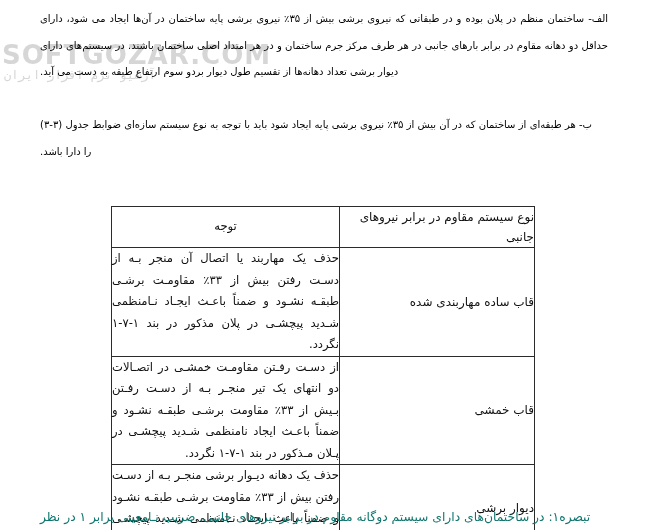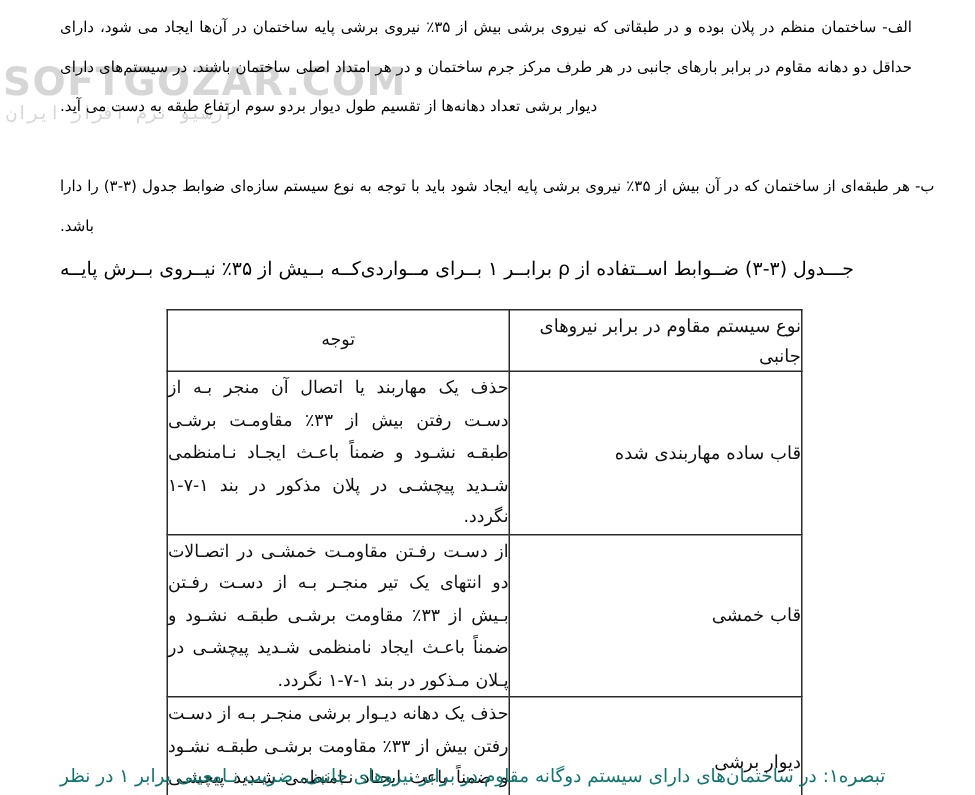--- a/index.html
+++ b/index.html
@@ -79,21 +79,21 @@
     direction: rtl;
     unicode-bidi: isolate;
   }
 
   #para-alef {
     right: 42px;
     left: 40px;
     top: 6px;
   }
   #para-be {
-    right: 27px;
+    right: 58px;
     left: 40px;
     top: 112px;
   }
 
   .caption {
     position: absolute;
     right: 42px;
     left: 40px;
     top: 166px;
     font-size: 12.6px;
@@ -182,21 +182,20 @@
     <div class="wm-fa">آرشیو نرم افزار ایران</div>
   </div>
 
   <div class="content">
 
     <div class="para" id="para-alef">الف- ساختمان منظم در پلان بوده و در طبقاتی که نیروی برشی بیش از ۳۵٪ نیروی برشی پایه ساختمان در آن‌ها ایجاد می شود، دارای حداقل دو دهانه مقاوم در برابر بارهای جانبی در هر طرف مرکز جرم ساختمان و در هر امتداد اصلی ساختمان باشند. در سیستم‌های دارای دیوار برشی تعداد دهانه‌ها از تقسیم طول دیوار بردو سوم ارتفاع طبقه به دست می آید.</div>
 
     <div class="para" id="para-be">ب- هر طبقه‌ای از ساختمان که در آن بیش از ۳۵٪ نیروی برشی پایه ایجاد شود باید با توجه به نوع سیستم سازه‌ای ضوابط جدول (۳-۳) را دارا باشد.</div>
 
     <div class="caption">
-      <span>جـــدول (۳-۳) ضــوابط اســتفاده از ρ برابــر ۱ بــرای مــواردی‌کــه بــیش از ۳۵٪ نیــروی بــرش پایــه</span>
     </div>
 
     <div class="tbl-wrap">
       <table class="ctable">
         <thead>
           <tr class="hdr">
             <th class="col-type">نوع سیستم مقاوم در برابر نیروهای جانبی</th>
             <th class="col-rules">توجه</th>
           </tr>
         </thead>

